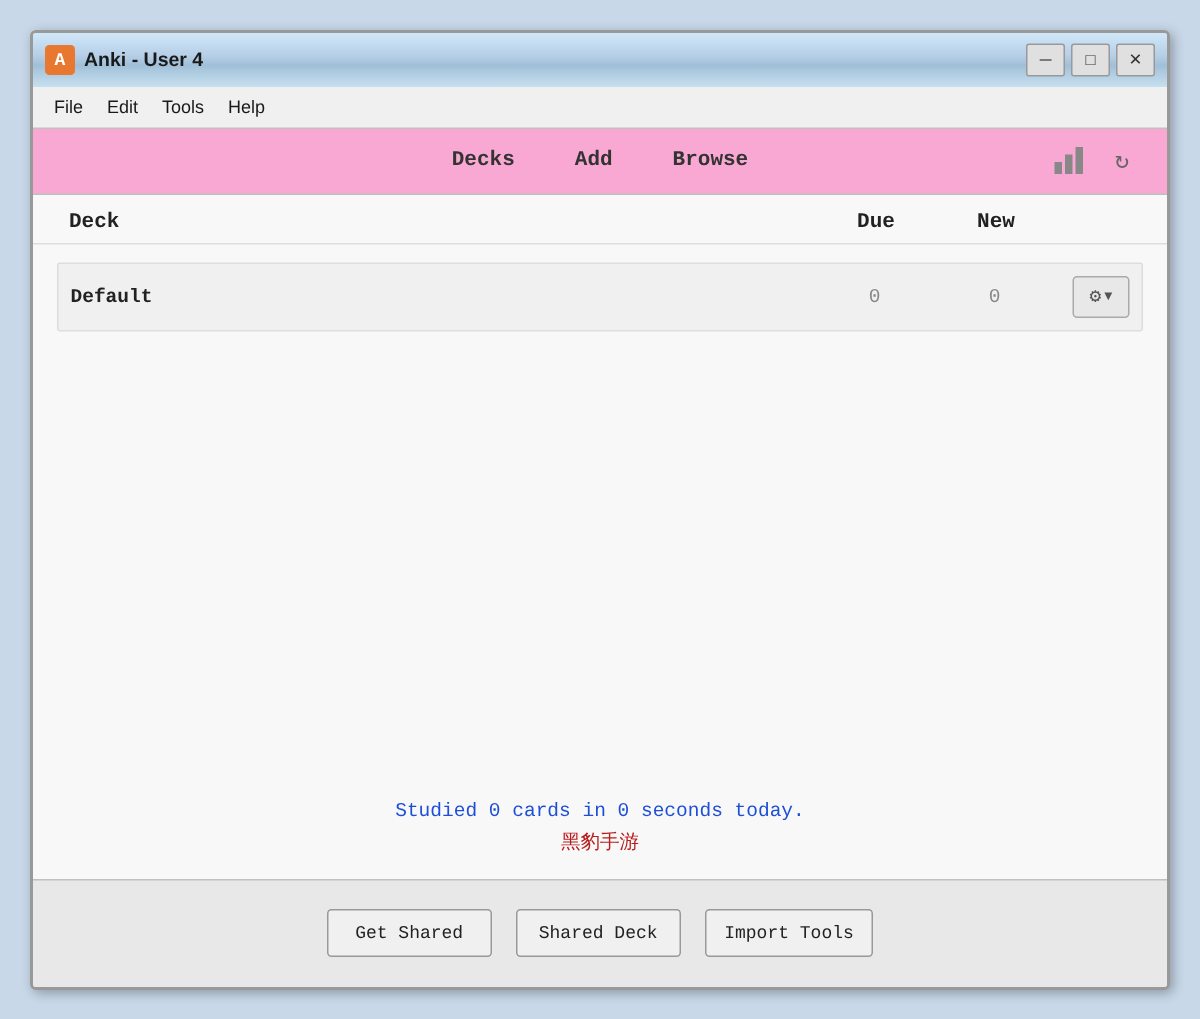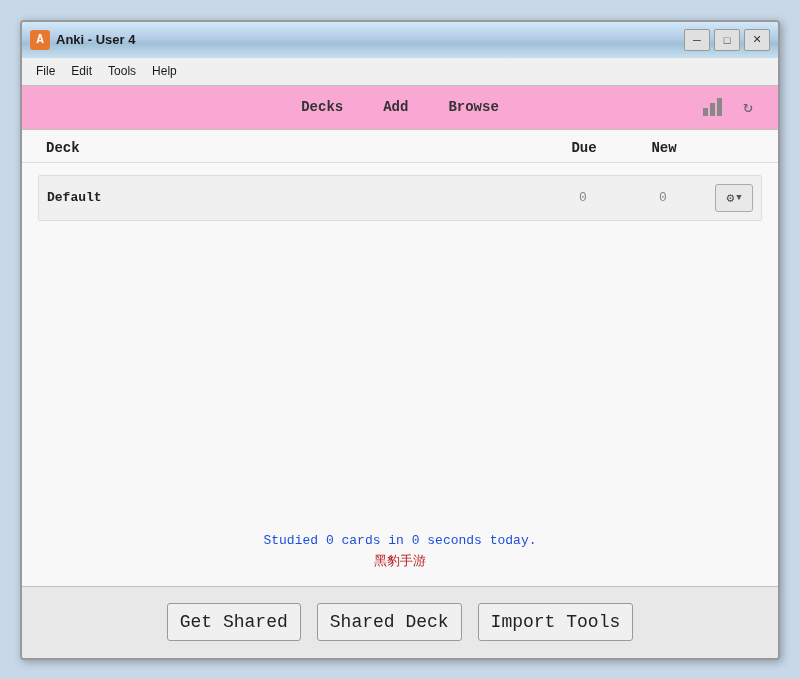--- a/index.html
+++ b/index.html
@@ -274,21 +274,21 @@
       justify-content: center;
       gap: 16px;
       padding: 0 16px;
     }
 
     .bottom-btn {
       padding: 8px 12px;
       background: #f0f0f0;
       border: 1px solid #999;
       border-radius: 3px;
-      font-size: 18px;
+      font-size: 12px;
       font-family: 'Courier New', Courier, monospace;
       color: #222;
       cursor: pointer;
       min-width: 110px;
       text-align: center;
     }
 
     
     .stats-icon {
       display: flex;

